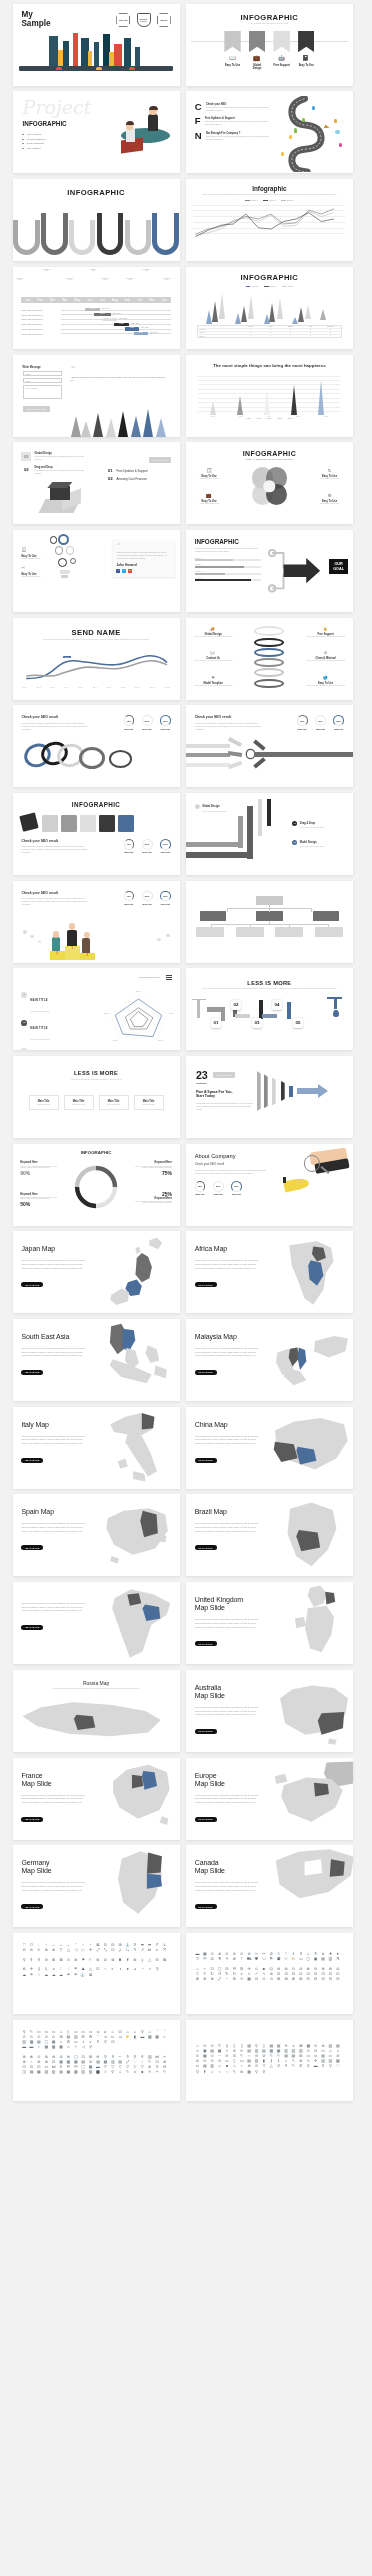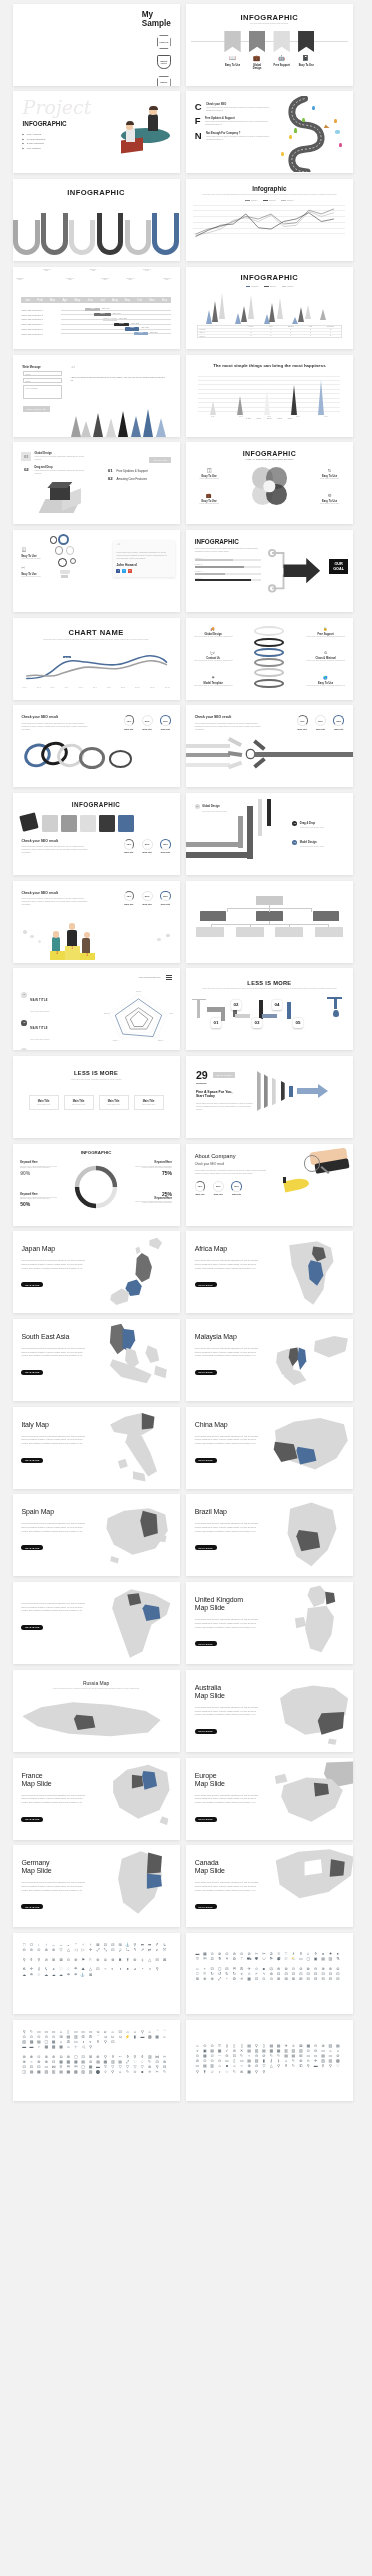--- a/index.html
+++ b/index.html
@@ -26,21 +26,21 @@
   .t-center { text-align: center; }
   .ttl-big { font-size: 7.6px; font-weight: 700; letter-spacing: 0.4px; color: #1d1d1d; }
   .ttl-md  { font-size: 6.3px; font-weight: 700; color: #1d1d1d; }
   .ttl-sm  { font-size: 3.8px; font-weight: 700; color: #333; }
   .sub-xxs { font-size: 1.8px; color: #a8a8a8; line-height: 1.6; }
   .lbl-xs  { font-size: 2.6px; font-weight: 700; color: #333; }
   .mini    { font-size: 1.6px; color: #b4b4b4; }
 
   
   .s-clients { padding: 7.6px 8.8px 0 8.8px; }
-  .cl-top { display:flex; align-items:flex-end; gap:6.3px;flex-direction:column; }
+  .cl-top { display:flex; align-items:center; gap:6.3px; }
   .cl-h { font-size: 8.2px; font-weight: 700; line-height: 1.05; color:#1b1b1b; }
   .badge { width:14px; height:14px; border:0.8px solid #555; display:flex; align-items:center; justify-content:center;
            font-size:2.1px; font-weight:700; color:#444; text-align:center; line-height:1.1; }
   .badge.oct { clip-path: polygon(22% 0,78% 0,100% 26%,100% 74%,78% 100%,22% 100%,0 74%,0 26%); border:none; background:#fff; box-shadow:inset 0 0 0 0.8px #555;}
   .badge.shield { border-radius:1.3px 1.3px 45% 45%; }
   .city { margin-top:3.8px; height:39px; position:relative; }
   .bld { position:absolute; bottom:5px; }
   .road { position:absolute; left:4%; right:4%; bottom:0; height:5.7px; background:#37474f; border-radius:1.3px; }
   .car { position:absolute; bottom:1.3px; width:5.7px; height:3.2px; background:#e74c3c; border-radius:1.9px 1.9px 0.6px 0.6px; }
 
@@ -667,21 +667,21 @@
                     padding:3.2px 3.8px;text-align:center;line-height:1.2">
           <span>OUR</span><br><span>GOAL</span>
         </div>
       </div>
     </div>
   </div>
 
   <div class="row">
 
     <div class="slide h130">
-      <div class="ttl-big t-center" style="margin-top:10px">CHART NAME</div>
+      <div class="ttl-big t-center" style="margin-top:10px">SEND NAME</div>
       <div class="mini t-center" style="margin-top:2.5px;padding:0 17.7px;line-height:1.7">Lorem ipsum dolor sit amet, consectetur adipiscing elit, sed do eiusmod tempor incididunt ut labore et dolore magna aliqua. Ut enim ad minim veniam.</div>
       <div style="position:relative;height:38px;margin:6.3px 10px 0">
         <svg width="146" height="37" viewBox="0 0 232 58">
           <path d="M6 48 C30 48 38 44 54 30 C70 16 84 20 100 22 C118 24 132 28 150 26 C168 24 184 12 202 12 C216 12 224 18 228 22" fill="none" stroke="#4a6d99" stroke-width="2.4" stroke-linecap="round"></path>
           <path d="M6 44 C30 40 40 48 56 42 C74 36 88 30 104 30 C122 30 136 34 152 32 C170 30 186 20 204 20 C216 20 224 24 228 26" fill="none" stroke="#a0a0a0" stroke-width="2.4" stroke-linecap="round"></path>
         </svg>
         <div style="position:absolute;left:40px;top:7.6px;background:#4a6d99;color:#fff;font-size:1.6px;padding:0.9px 1.9px;border-radius:0.6px">48.3 %</div>
       </div>
       <div style="display:flex;justify-content:space-between;font-size:1.5px;color:#b5b5b5;margin:0.6px 10px">
         <span>Day 1</span>
@@ -1036,21 +1036,21 @@
           <div class="lbl-xs">Main Title</div>
           <div class="mini" style="margin-top:1.3px">Lorem ipsum dolor</div>
         </div>
       </div>
     </div>
 
     <div class="slide h130">
       <div style="position:absolute;left:10px;top:14px;width:58px">
         <div style="display:flex;align-items:flex-start;gap:5px">
           <div>
-            <div style="font-size:10.7px;font-weight:700;color:#1a1a1a;line-height:1">29</div>
+            <div style="font-size:10.7px;font-weight:700;color:#1a1a1a;line-height:1">23</div>
             <div style="font-size:2.1px;font-weight:700;color:#444;margin-top:1.3px">September</div>
           </div>
           <div class="btn-grey" style="margin-top:1.9px">READ MORE</div>
         </div>
         <div style="font-size:3.5px;font-weight:700;color:#1c1c1c;margin-top:5.7px;line-height:1.35">
           <span>Fine A Space For You,</span><br><span>Start Today</span>
         </div>
         <div class="sub-xxs" style="margin-top:3.2px">Lorem ipsum dolor sit amet, consectetur adipiscing elit, sed do eiusmod tempor incididunt ut labore et dolore magna aliqua. Ut enim ad minim veniam</div>
       </div>
       <div>

